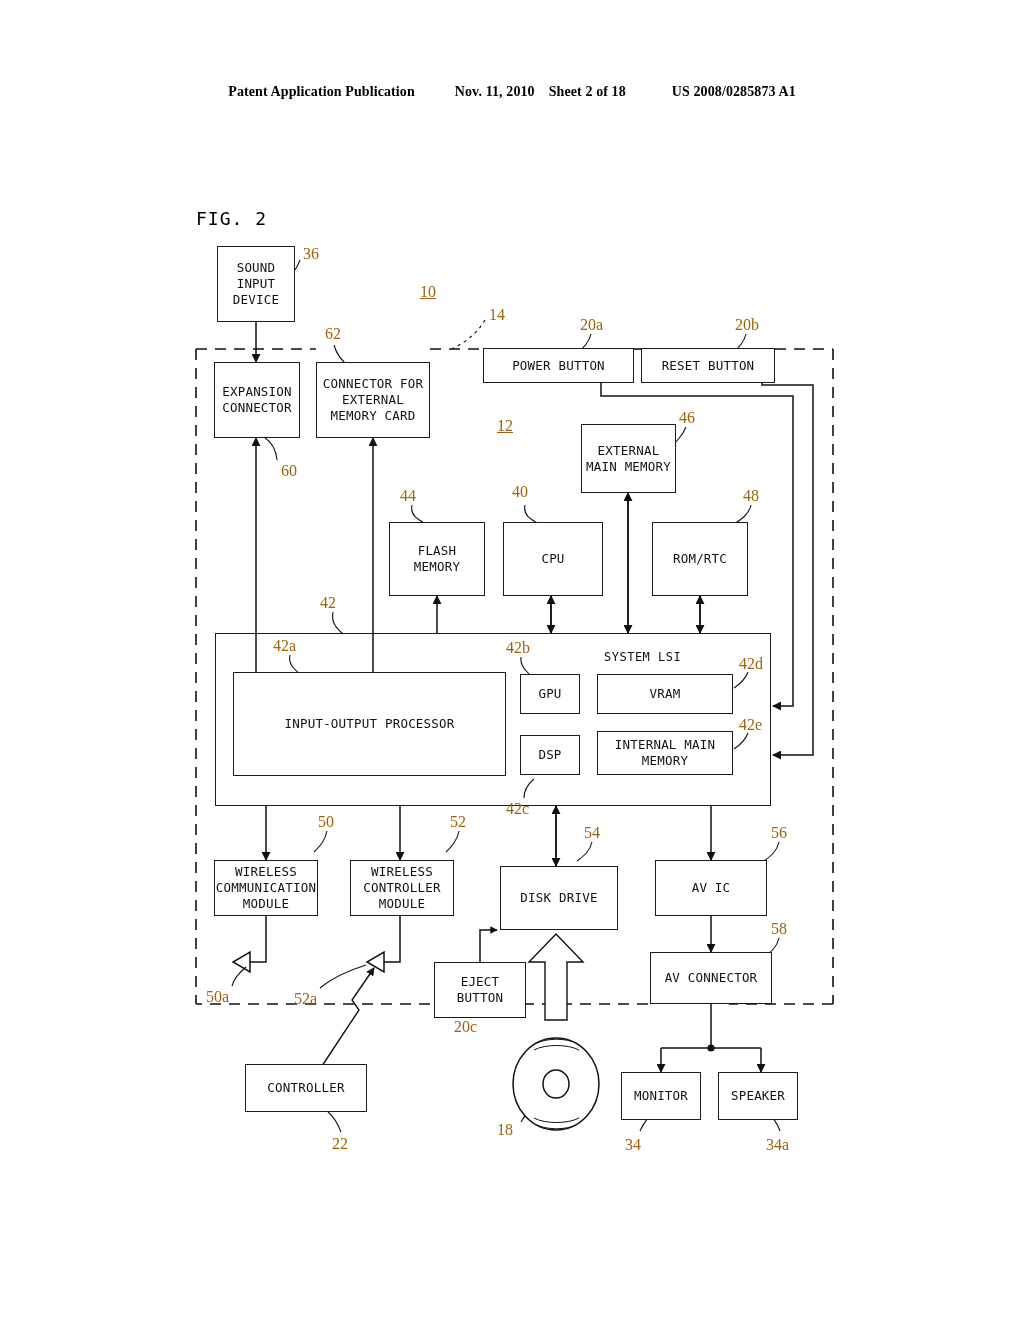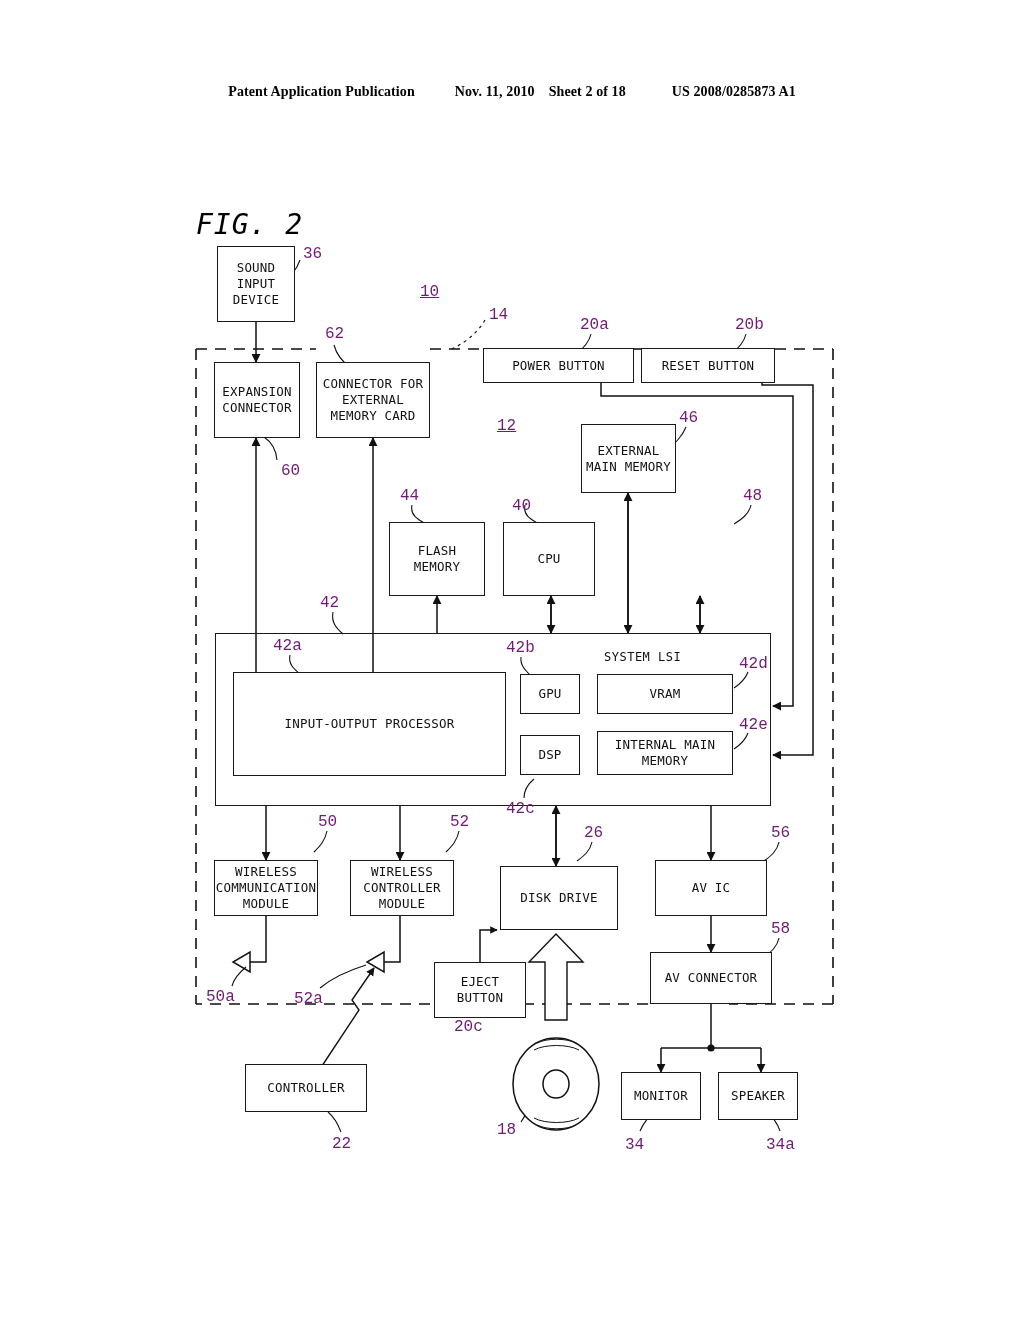--- a/index.html
+++ b/index.html
@@ -18,21 +18,21 @@
   #pub-header .gap-b{width:46px;}
 
   
   #fig{position:absolute;left:0;top:0;width:1024px;height:1320px;}
   #fig svg{position:absolute;left:0;top:0;}
 
   
   #fig-label{
     position:absolute;left:196px;top:208px;
     font-family:"DejaVu Sans Mono",monospace;
-    font-size:28px;letter-spacing:1px;font-style:italic;
+    font-size:18px;letter-spacing:1px;
   }
 
   
   .box{
     position:absolute;box-sizing:border-box;
     border:1.4px solid #1a1a1a;background:#fff;
     display:flex;align-items:center;justify-content:center;
     text-align:center;
     font-family:"DejaVu Sans Mono",monospace;
     font-size:12.5px;line-height:1.28;letter-spacing:.2px;
@@ -43,22 +43,22 @@
 
   
   .container-box{
     position:absolute;box-sizing:border-box;
     border:1.4px solid #1a1a1a;background:transparent;
   }
 
   
   .ref{
     position:absolute;
-    font-family:Liberation Mono, monospace;
-    font-size:16px;color:#701a75;white-space:nowrap;
+    font-family:Liberation Serif, serif;
+    font-size:16px;color:#a16207;white-space:nowrap;
   }
   .ref.ul{text-decoration:underline;}
   .lsi-title{
     position:absolute;
     font-family:"DejaVu Sans Mono",monospace;
     font-size:12px;letter-spacing:.5px;color:#111;white-space:nowrap;
   }
 </style>
 </head>
 <body>
@@ -225,24 +225,27 @@
   <div class="box" style="left:581px;top:424px;width:95px;height:69px;">
     <span style="white-space:pre-line;">EXTERNAL
 MAIN MEMORY</span>
   </div>
 
   <div class="box" style="left:389px;top:522px;width:96px;height:74px;">
     <span style="white-space:pre-line;">FLASH
 MEMORY</span>
   </div>
 
-  <div class="box" style="left:503px;top:522px;width:92px;height:74px;">
+  <div class="box" style="left:503px;top:522px;width:100px;height:74px;">
     <span>CPU</span>
   </div>
 
+  <div class="box" style="left:652px;top:522px;width:96px;height:74px;">
+    <span>ROM/RTC</span>
+  </div>
 
   <div class="container-box" style="left:215px;top:633px;width:556px;height:173px;"></div>
   <div class="lsi-title" style="left:604px;top:650px;">SYSTEM LSI</div>
 
   <div class="box" style="left:233px;top:672px;width:273px;height:104px;">
     <span>INPUT-OUTPUT PROCESSOR</span>
   </div>
 
   <div class="box thin" style="left:520px;top:674px;width:60px;height:40px;">
     <span>GPU</span>
@@ -306,33 +309,33 @@
   <div class="ref ul" style="left:497px;top:417px;">12</div>
   <div class="ref" style="left:489px;top:306px;">14</div>
   <div class="ref" style="left:497px;top:1121px;">18</div>
   <div class="ref" style="left:580px;top:316px;">20a</div>
   <div class="ref" style="left:735px;top:316px;">20b</div>
   <div class="ref" style="left:454px;top:1018px;">20c</div>
   <div class="ref" style="left:332px;top:1135px;">22</div>
   <div class="ref" style="left:625px;top:1136px;">34</div>
   <div class="ref" style="left:766px;top:1136px;">34a</div>
   <div class="ref" style="left:303px;top:245px;">36</div>
-  <div class="ref" style="left:512px;top:497px;">40</div>
+  <div class="ref" style="left:512px;top:483px;">40</div>
   <div class="ref" style="left:320px;top:594px;">42</div>
   <div class="ref" style="left:273px;top:637px;">42a</div>
   <div class="ref" style="left:506px;top:639px;">42b</div>
   <div class="ref" style="left:506px;top:800px;">42c</div>
   <div class="ref" style="left:739px;top:655px;">42d</div>
   <div class="ref" style="left:739px;top:716px;">42e</div>
   <div class="ref" style="left:400px;top:487px;">44</div>
   <div class="ref" style="left:679px;top:409px;">46</div>
   <div class="ref" style="left:743px;top:487px;">48</div>
   <div class="ref" style="left:318px;top:813px;">50</div>
   <div class="ref" style="left:206px;top:988px;">50a</div>
   <div class="ref" style="left:450px;top:813px;">52</div>
   <div class="ref" style="left:294px;top:990px;">52a</div>
-  <div class="ref" style="left:584px;top:824px;">26</div>
+  <div class="ref" style="left:584px;top:824px;">54</div>
   <div class="ref" style="left:771px;top:824px;">56</div>
   <div class="ref" style="left:771px;top:920px;">58</div>
   <div class="ref" style="left:281px;top:462px;">60</div>
   <div class="ref" style="left:325px;top:325px;">62</div>
 
 </div>
 
 </body></html>

